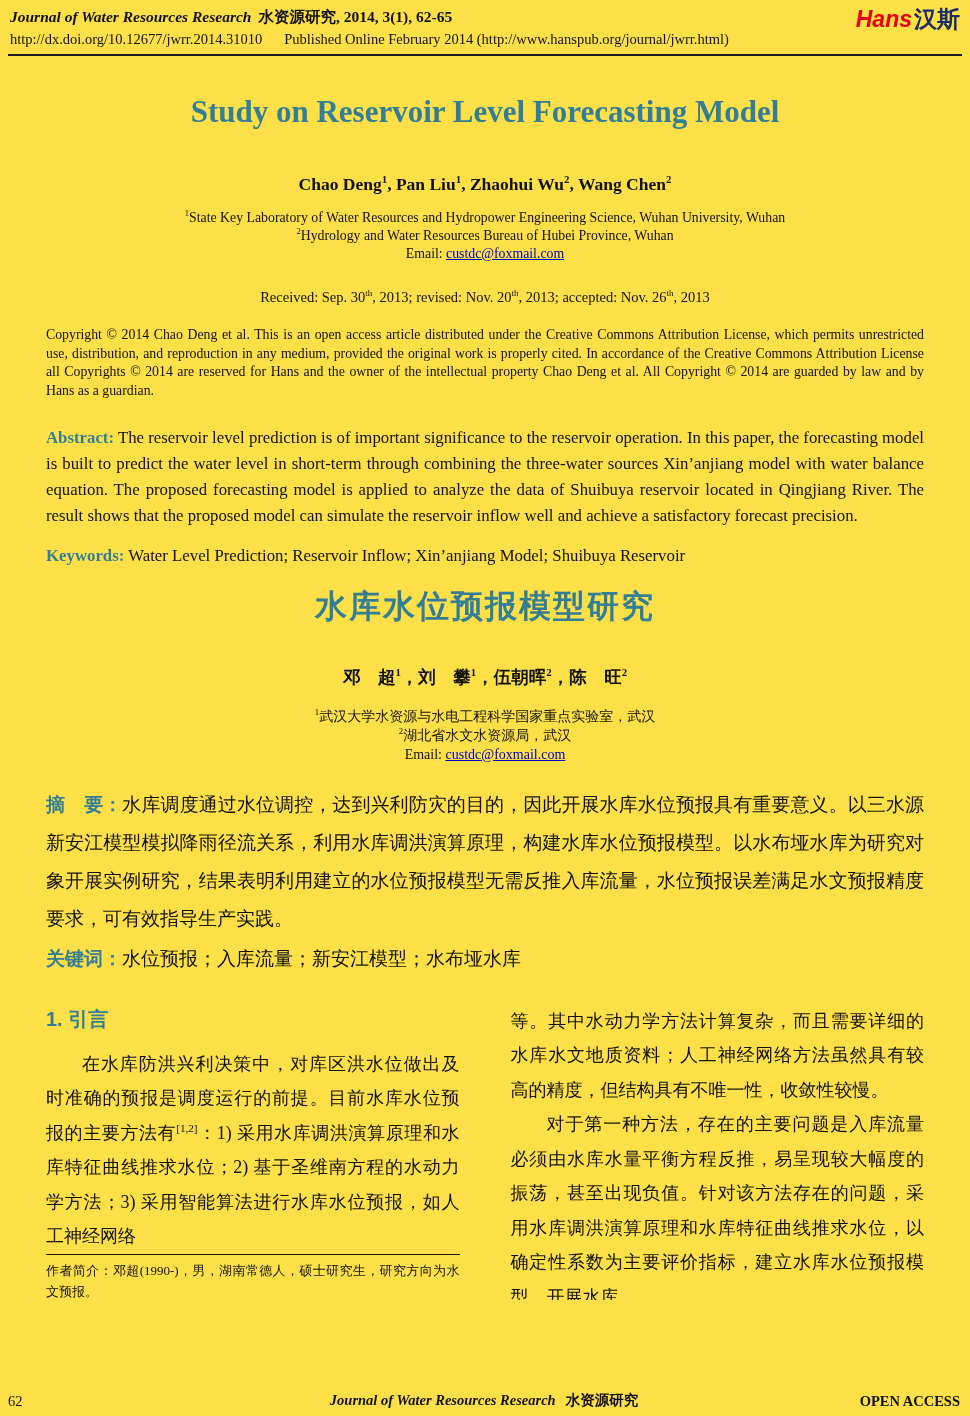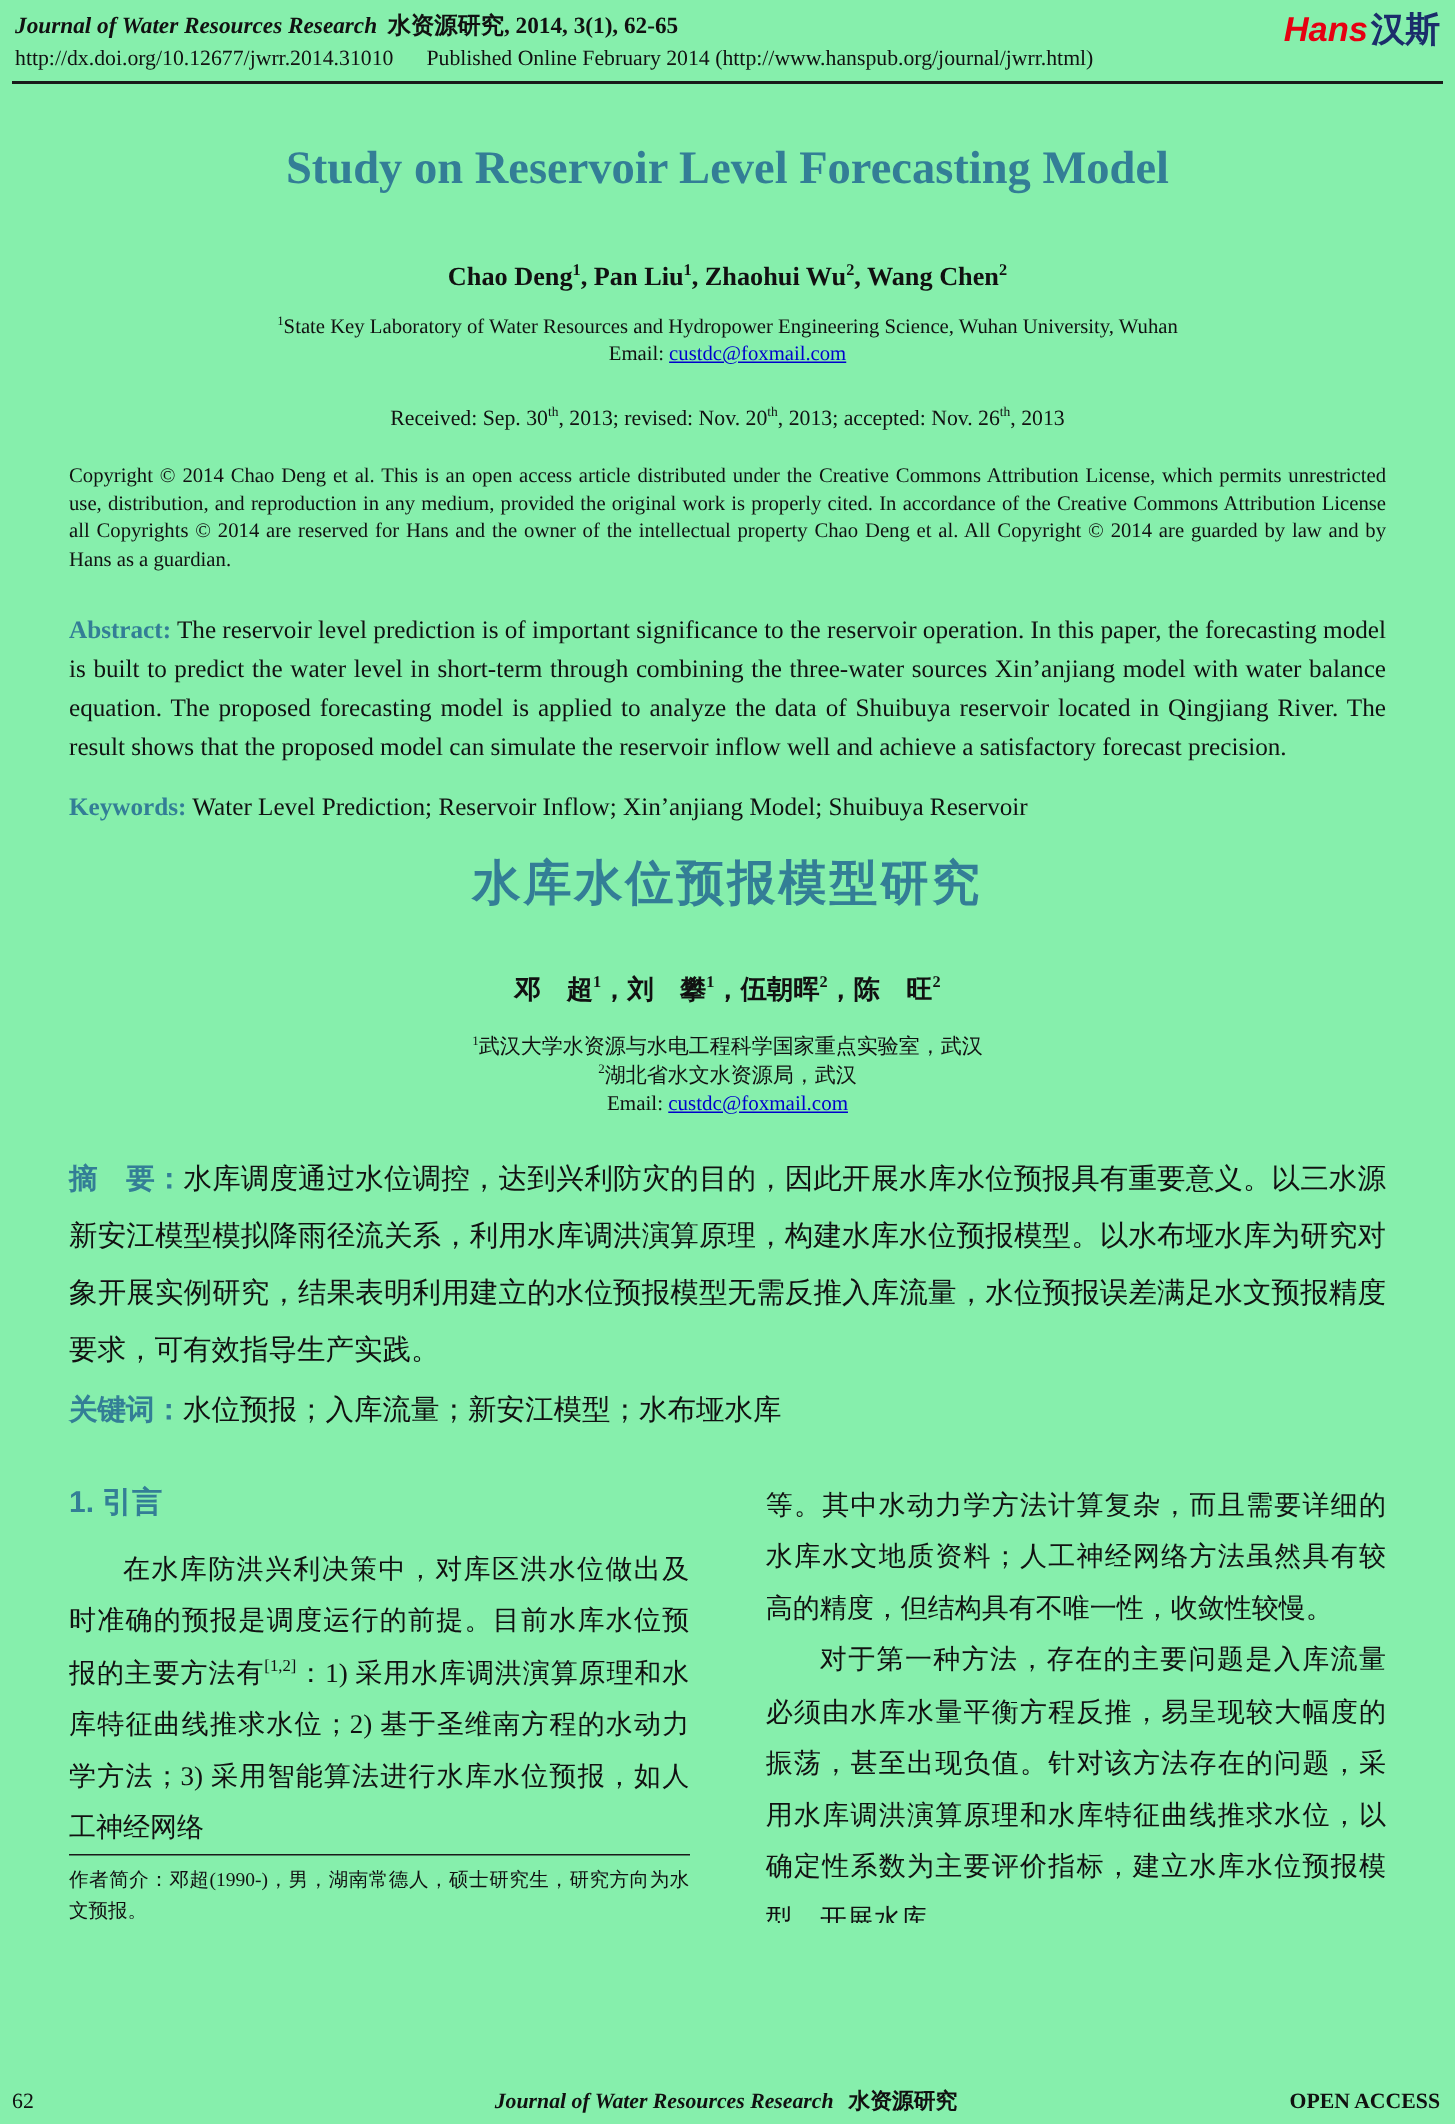--- a/index.html
+++ b/index.html
@@ -1,16 +1,16 @@
 <!DOCTYPE html>
 <html><head>
 <meta charset="utf-8">
 <style>
   html,body{margin:0;padding:0;background:#ffffff;}
-  .page{position:relative;width:970px;height:1416px;background:#86efac;overflow:hidden;
+  .page{position:relative;width:970px;height:1416px;background:#fde047;overflow:hidden;
         font-family:"Liberation Serif", serif;color:#111;}
   
   .hdr{position:relative;padding:7px 46px 0 10px;}
   .hdr-l1{font-size:15.5px;font-weight:bold;}
   .hdr-journal{font-style:italic;}
   .hdr-meta{margin-left:7px;}
   .hdr-l2{font-size:14.5px;margin-top:3px;}
   .hdr-pub{margin-left:22px;}
   .hans-logo{position:absolute;right:10px;top:4px;font-family:"Liberation Sans",sans-serif;
              font-weight:bold;font-size:23px;letter-spacing:0;}
@@ -79,20 +79,21 @@
   <div class="mid">
 
     <div class="title-en">Study on Reservoir Level Forecasting Model</div>
 
     <div class="authors">
       <span>Chao Deng</span><sup>1</sup><span>, Pan Liu</span><sup>1</sup><span>, Zhaohui Wu</span><sup>2</sup><span>, Wang Chen</span><sup>2</sup>
     </div>
 
     <div class="affil">
       <span class="affil-line"><sup>1</sup><span>State Key Laboratory of Water Resources and Hydropower Engineering Science, Wuhan University, Wuhan</span></span>
+      <span class="affil-line"><sup>2</sup><span>Hydrology and Water Resources Bureau of Hubei Province, Wuhan</span></span>
       <span class="affil-line"><span>Email: </span><a class="email-link">custdc@foxmail.com</a></span>
     </div>
 
     <div class="received">
       <span>Received: Sep. 30</span><sup>th</sup><span>, 2013; revised: Nov. 20</span><sup>th</sup><span>, 2013; accepted: Nov. 26</span><sup>th</sup><span>, 2013</span>
     </div>
 
     <div class="copyright">Copyright © 2014 Chao Deng et al. This is an open access article distributed under the Creative Commons Attribution License, which permits unrestricted use, distribution, and reproduction in any medium, provided the original work is properly cited. In accordance of the Creative Commons Attribution License all Copyrights © 2014 are reserved for Hans and the owner of the intellectual property Chao Deng et al. All Copyright © 2014 are guarded by law and by Hans as a guardian.</div>
 
     <div class="abs">

